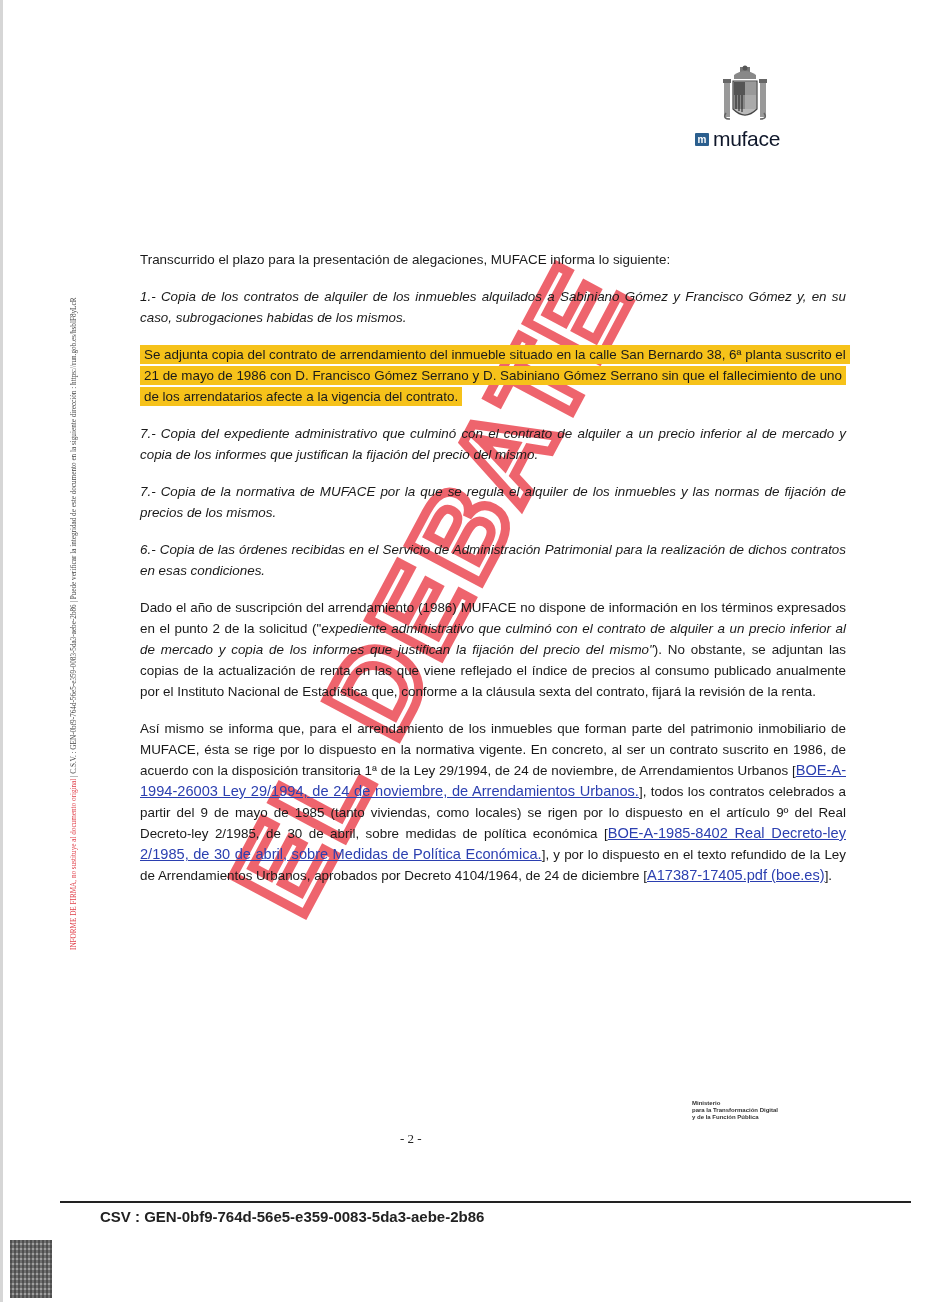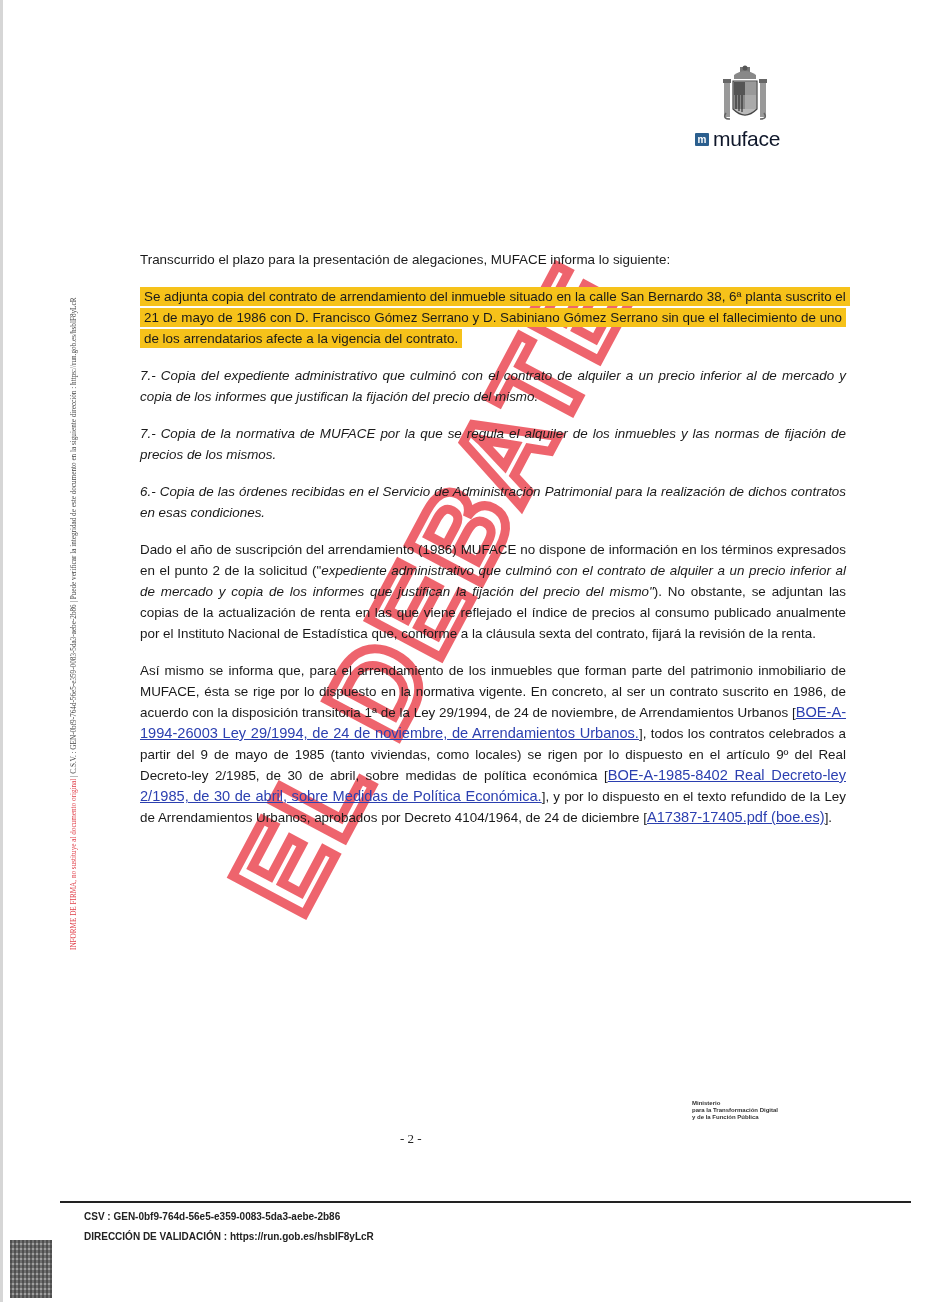--- a/index.html
+++ b/index.html
@@ -38,21 +38,21 @@
     font-size:118px; letter-spacing:6px;
     color:rgba(255,255,255,0.05);
     -webkit-text-stroke:9px rgba(232,40,52,0.72);
     white-space:nowrap; pointer-events:none;
     width:620px; text-align:center; margin-left:-110px; margin-top:-60px;
   }
   .ministry { position:absolute; left:692px; top:1100px; font-size:6px; line-height:7px; color:#333; font-weight:bold; }
   .page-num { position:absolute; left:400px; top:1131px; font-size:13px; font-family:"Liberation Serif", serif; color:#222; }
 
   .footer-line { position:absolute; left:60px; top:1201px; width:851px; height:2px; background:#222; }
-  .footer { position:absolute; left:84px; top:1207px; font-size:10px; font-weight:bold; line-height:20px; color:#222; }
+  .footer { position:absolute; left:100px; top:1207px; font-size:15px; font-weight:bold; line-height:20px; color:#222; }
   .qr { position:absolute; left:10px; top:1240px; width:42px; height:58px;
     background:
       repeating-linear-gradient(90deg, rgba(0,0,0,0.55) 0 2px, transparent 2px 4px),
       repeating-linear-gradient(0deg, rgba(0,0,0,0.45) 0 3px, transparent 3px 5px),
       #888;
     opacity:0.8;
   }
 </style>
 </head>
 <body>
@@ -84,34 +84,34 @@
   <div class="muface">
     <span class="muface-mark">m</span>
     <span class="muface-word">muface</span>
   </div>
 </div>
 
 <div class="watermark">EL DEBATE</div>
 
 <div class="content">
   <p class="p">Transcurrido el plazo para la presentación de alegaciones, MUFACE informa lo siguiente:</p>
+  <p class="p i">1.- Copia de los contratos de alquiler de los inmuebles alquilados a Sabiniano Gómez y Francisco Gómez y, en su caso, subrogaciones habidas de los mismos.</p>
   <p class="p"><span class="hl">Se adjunta copia del contrato de arrendamiento del inmueble situado en la calle San Bernardo 38, 6ª planta suscrito el 21 de mayo de 1986 con D. Francisco Gómez Serrano y D. Sabiniano Gómez Serrano sin que el fallecimiento de uno de los arrendatarios afecte a la vigencia del contrato.</span></p>
   <p class="p i">7.- Copia del expediente administrativo que culminó con el contrato de alquiler a un precio inferior al de mercado y copia de los informes que justifican la fijación del precio del mismo.</p>
   <p class="p i">7.- Copia de la normativa de MUFACE por la que se regula el alquiler de los inmuebles y las normas de fijación de precios de los mismos.</p>
   <p class="p i">6.- Copia de las órdenes recibidas en el Servicio de Administración Patrimonial para la realización de dichos contratos en esas condiciones.</p>
   <p class="p"><span>Dado el año de suscripción del arrendamiento (1986) MUFACE no dispone de información en los términos expresados en el punto 2 de la solicitud ("</span><span class="em">expediente administrativo que culminó con el contrato de alquiler a un precio inferior al de mercado y copia de los informes que justifican la fijación del precio del mismo"</span><span>). No obstante, se adjuntan las copias de la actualización de renta en las que viene reflejado el índice de precios al consumo publicado anualmente por el Instituto Nacional de Estadística que, conforme a la cláusula sexta del contrato, fijará la revisión de la renta.</span></p>
   <p class="p"><span>Así mismo se informa que, para el arrendamiento de los inmuebles que forman parte del patrimonio inmobiliario de MUFACE, ésta se rige por lo dispuesto en la normativa vigente. En concreto, al ser un contrato suscrito en 1986, de acuerdo con la disposición transitoria 1ª de la Ley 29/1994, de 24 de noviembre, de Arrendamientos Urbanos [</span><a class="link" href="#">BOE-A-1994-26003 Ley 29/1994, de 24 de noviembre, de Arrendamientos Urbanos.</a><span>], todos los contratos celebrados a partir del 9 de mayo de 1985 (tanto viviendas, como locales) se rigen por lo dispuesto en el artículo 9º del Real Decreto-ley 2/1985, de 30 de abril, sobre medidas de política económica [</span><a class="link" href="#">BOE-A-1985-8402 Real Decreto-ley 2/1985, de 30 de abril, sobre Medidas de Política Económica.</a><span>], y por lo dispuesto en el texto refundido de la Ley de Arrendamientos Urbanos, aprobados por Decreto 4104/1964, de 24 de diciembre [</span><a class="link" href="#">A17387-17405.pdf (boe.es)</a><span>].</span></p>
 </div>
 
 <div class="ministry">
   <div>Ministerio</div>
   <div>para la Transformación Digital</div>
   <div>y de la Función Pública</div>
 </div>
 
 <div class="page-num">- 2 -</div>
 
 <div class="footer-line"></div>
 <div class="footer">
   <div>CSV : GEN-0bf9-764d-56e5-e359-0083-5da3-aebe-2b86</div>
-  <div>DIRECCIÓN DE VALIDACIÓN : https://run.gob.es/hsblF8yLcR</div>
 </div>
 <div class="qr"></div>
 
 </body></html>

